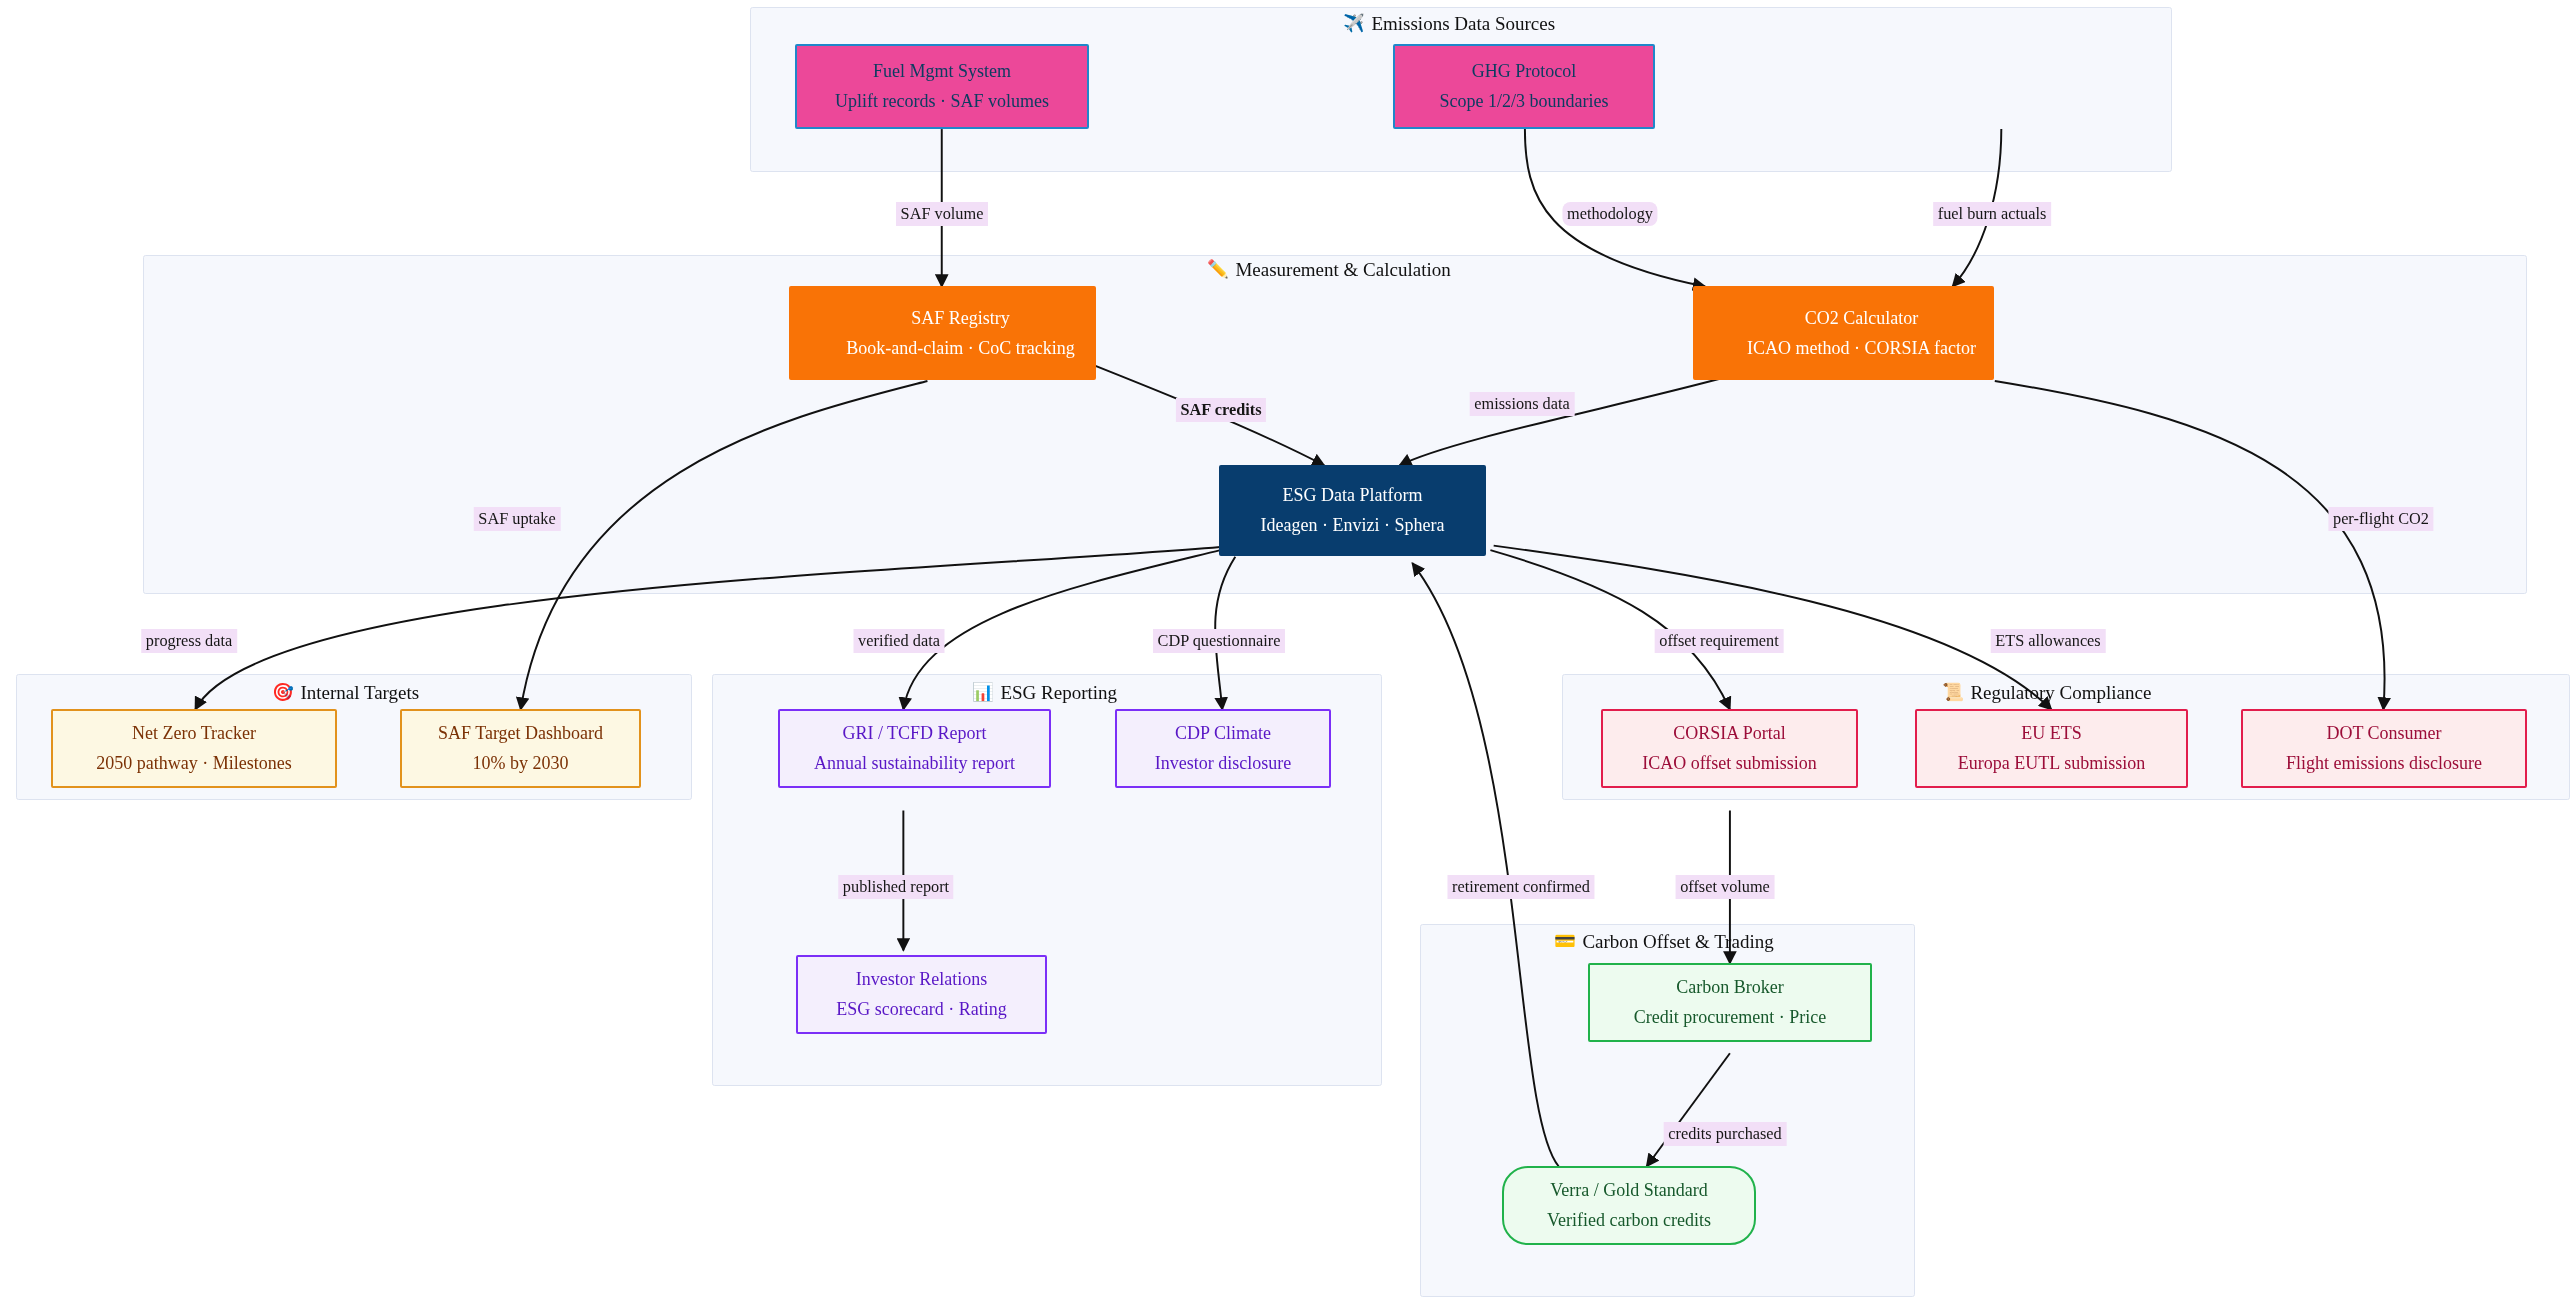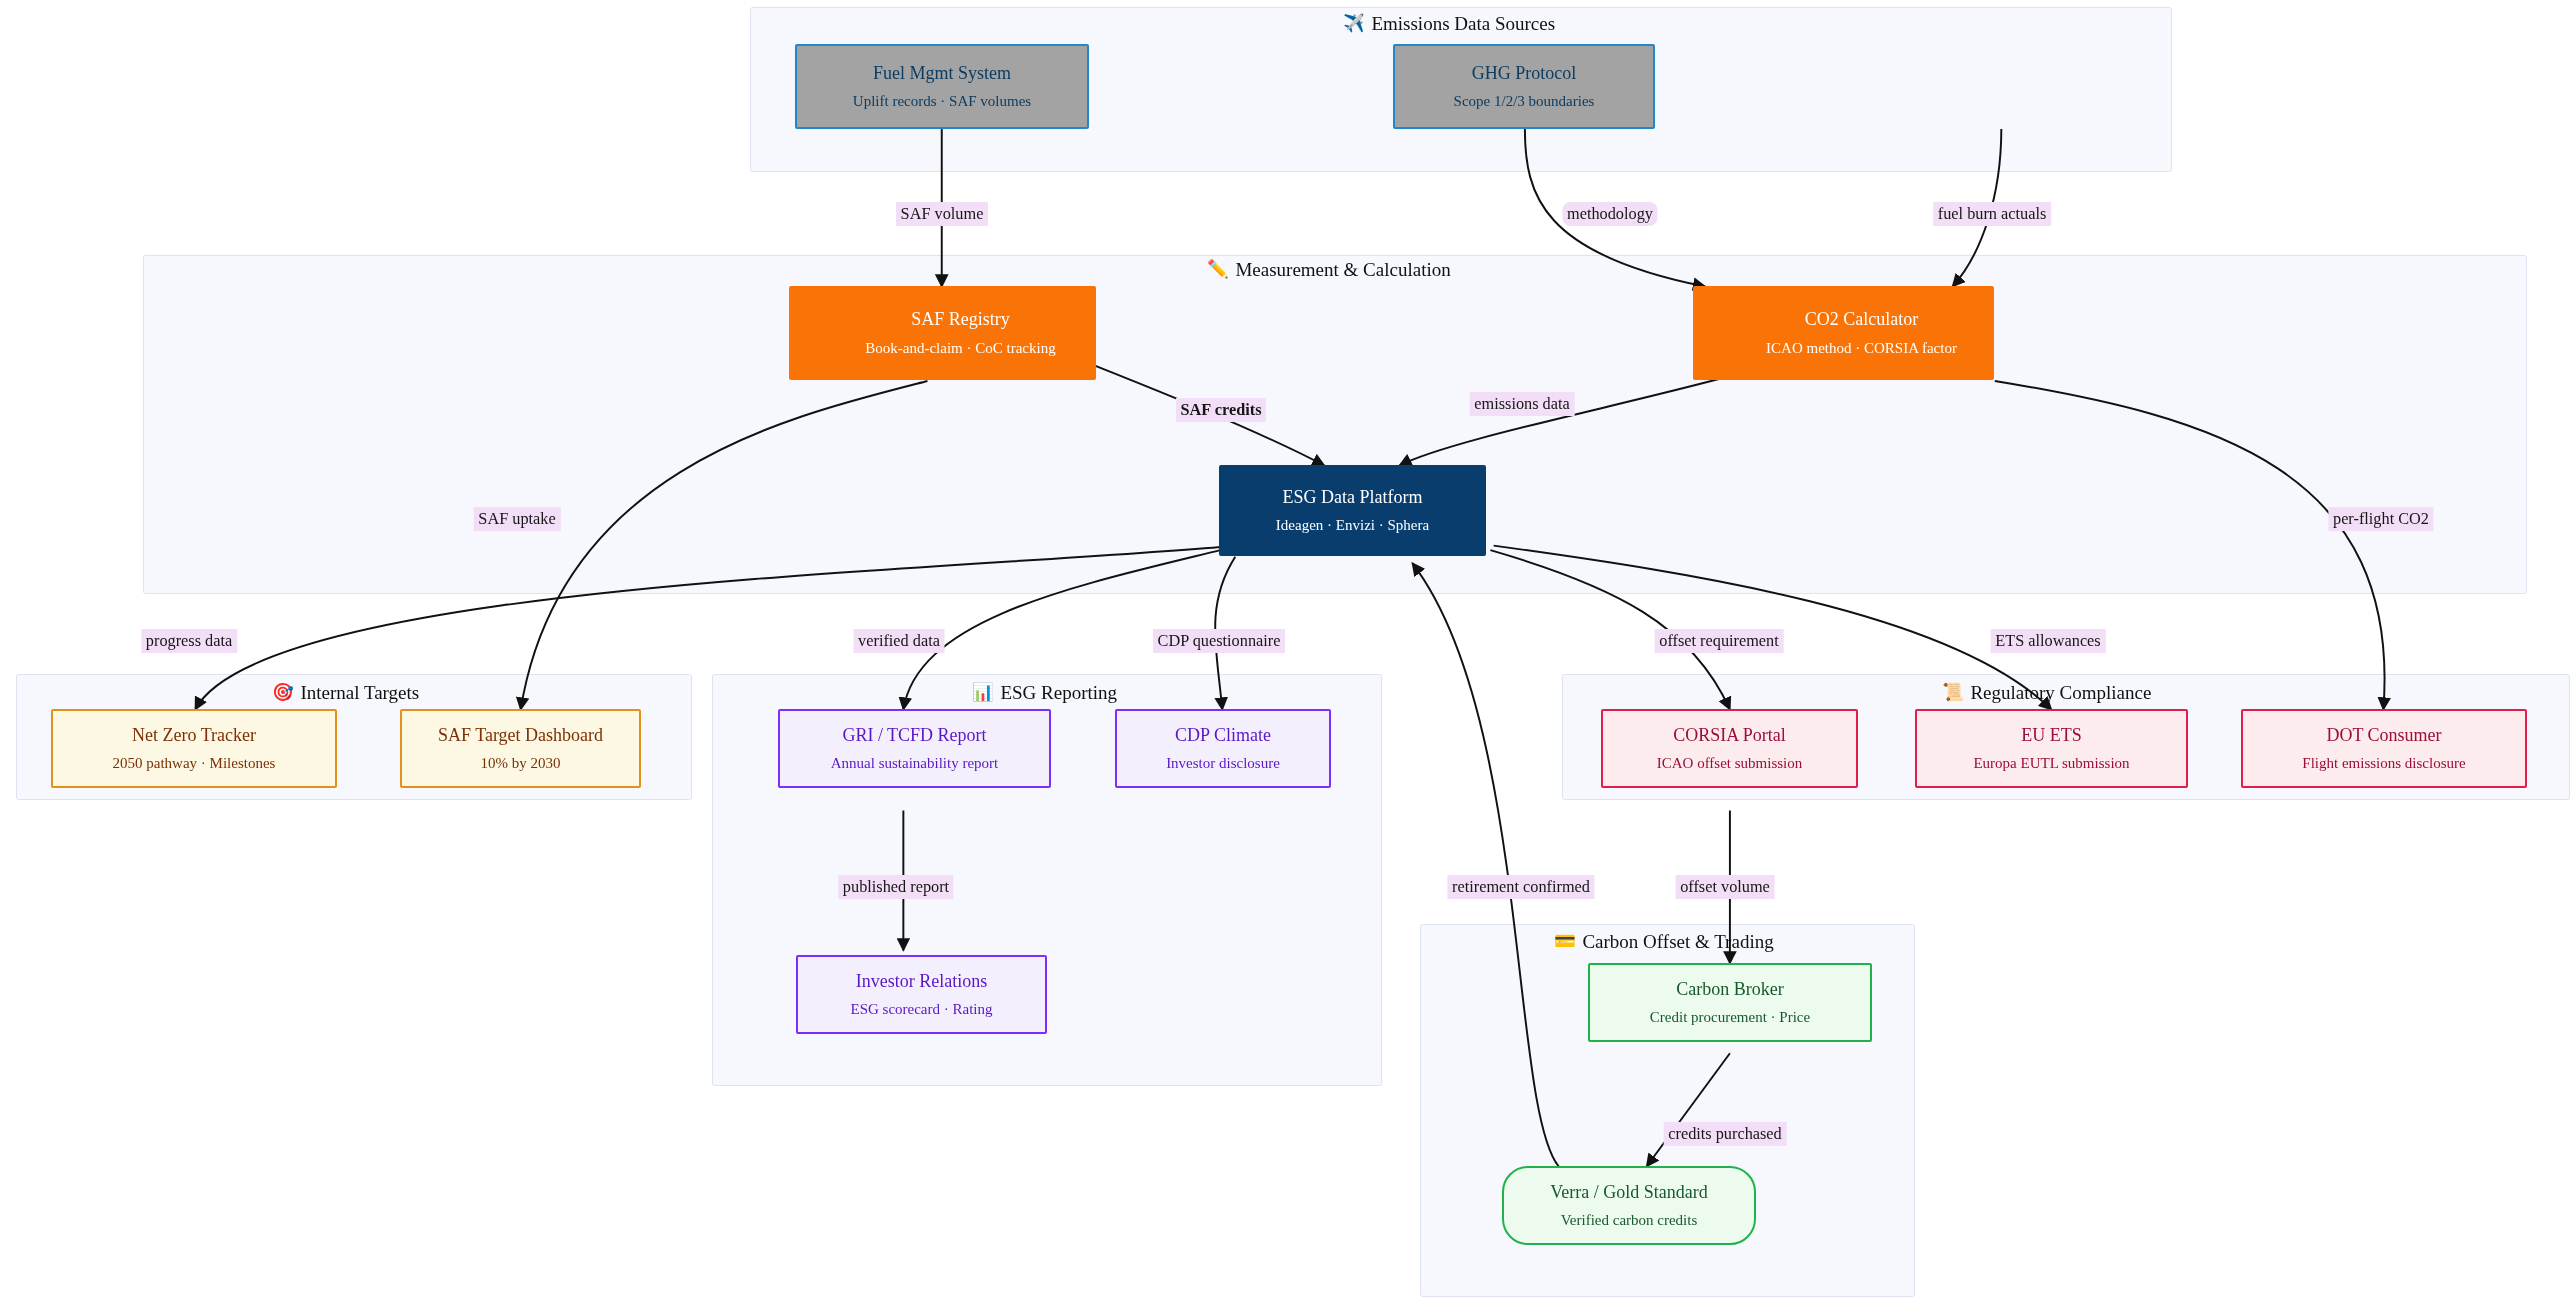--- a/index.html
+++ b/index.html
@@ -8,23 +8,23 @@
   #edges{position:absolute;left:0;top:0;width:2576px;height:1306px;pointer-events:none;}
 
   .cluster{position:absolute;background:#f6f8fd;border:1.3px solid #dde3f0;border-radius:2.6px;}
   .cluster-title{position:absolute;font-size:19px;color:#111111;white-space:nowrap;
                  display:flex;align-items:center;gap:6.5px;line-height:1;}
   .cluster-title .emo{font-size:17.6px;font-family:"DejaVu Sans",sans-serif;}
 
   .node{position:absolute;box-sizing:border-box;display:flex;flex-direction:column;
         align-items:center;justify-content:center;text-align:center;border-radius:2px;}
   .node .t1{font-size:18px;line-height:1.25;}
-  .node .t2{font-size:15px;line-height:1.25;margin-top:7.8px;}
+  .node .t2{font-size:18px;line-height:1.25;margin-top:7.8px;}
 
-  .n-source{background:#a3a3a3;border:2px solid #2087ca;color:#0d3c61;}
+  .n-source{background:#ec4899;border:2px solid #2087ca;color:#0d3c61;}
   .n-proc  {background:#f97306;border:2px solid #f97306;color:#ffffff;padding-left:36px;}
   .n-hub   {background:#083d6e;border:2px solid #083d6e;color:#ffffff;}
   .n-target{background:#fdf8e3;border:2px solid #e2921c;color:#7b3105;}
   .n-report{background:#f4effd;border:2px solid #7b2ff7;color:#5917c6;}
   .n-reg   {background:#fdeced;border:2px solid #e21d4c;color:#9c0d39;}
   .n-green {background:#edfbef;border:2px solid #21b24b;color:#17592c;}
 
   .elabel{position:absolute;background:#f2dff7;color:#161616;font-size:16.3px;
           line-height:1.15;padding:2.6px 4.6px;white-space:nowrap;transform:translateX(-50%);}
 </style>

